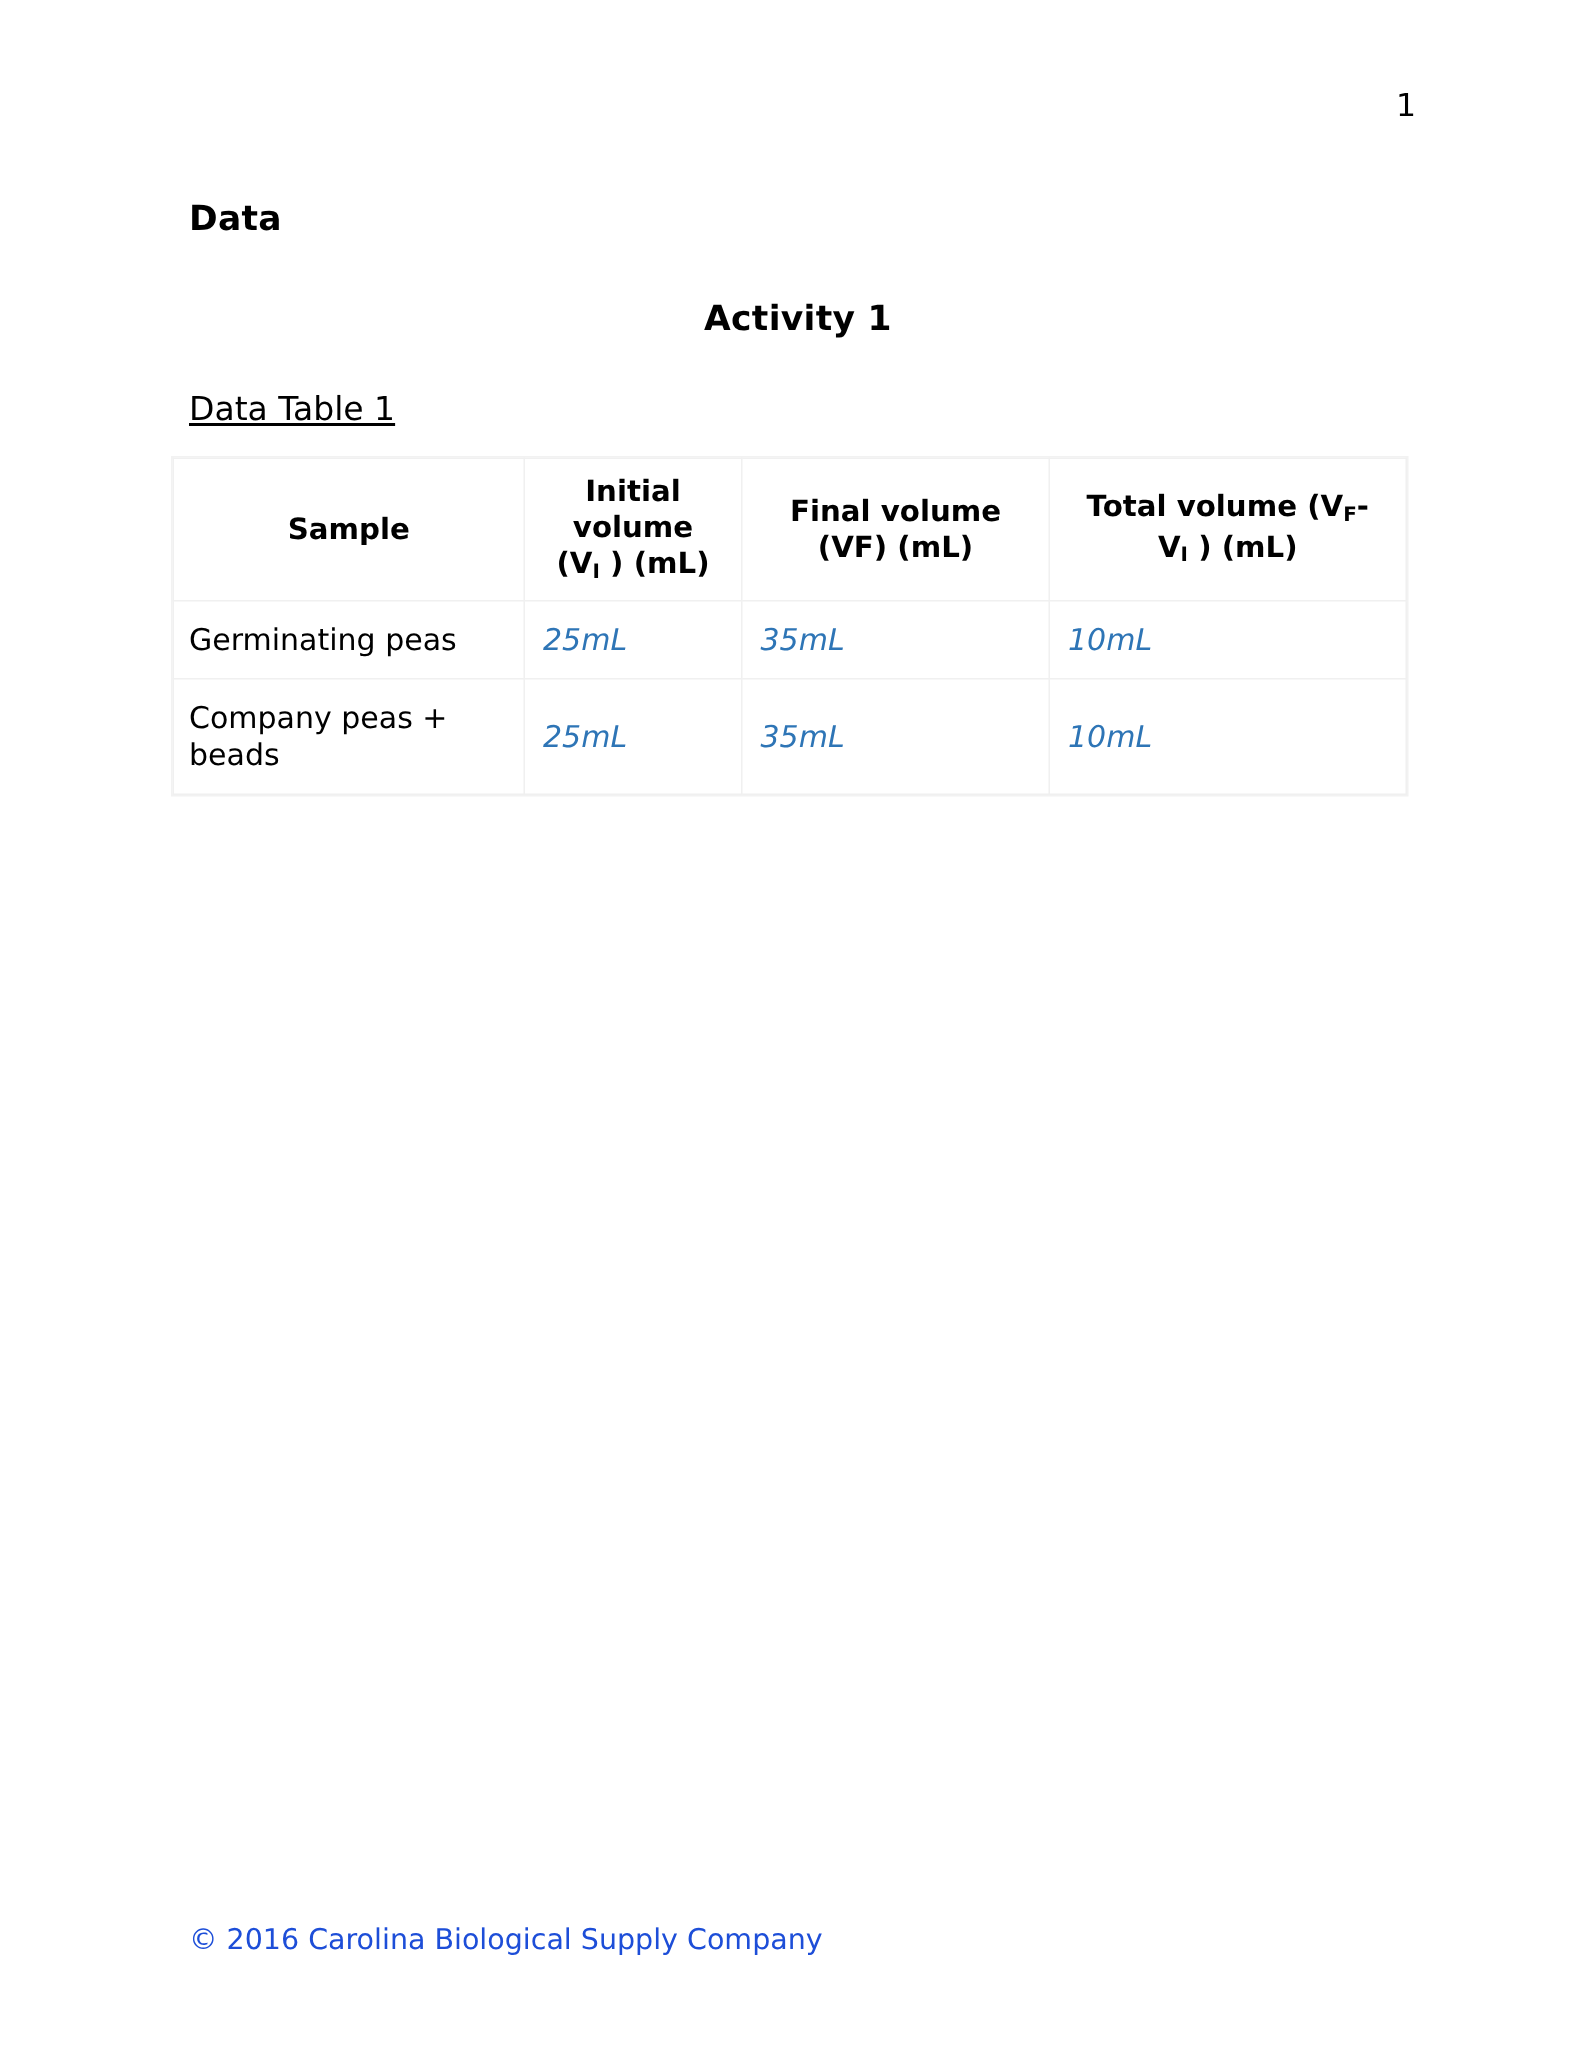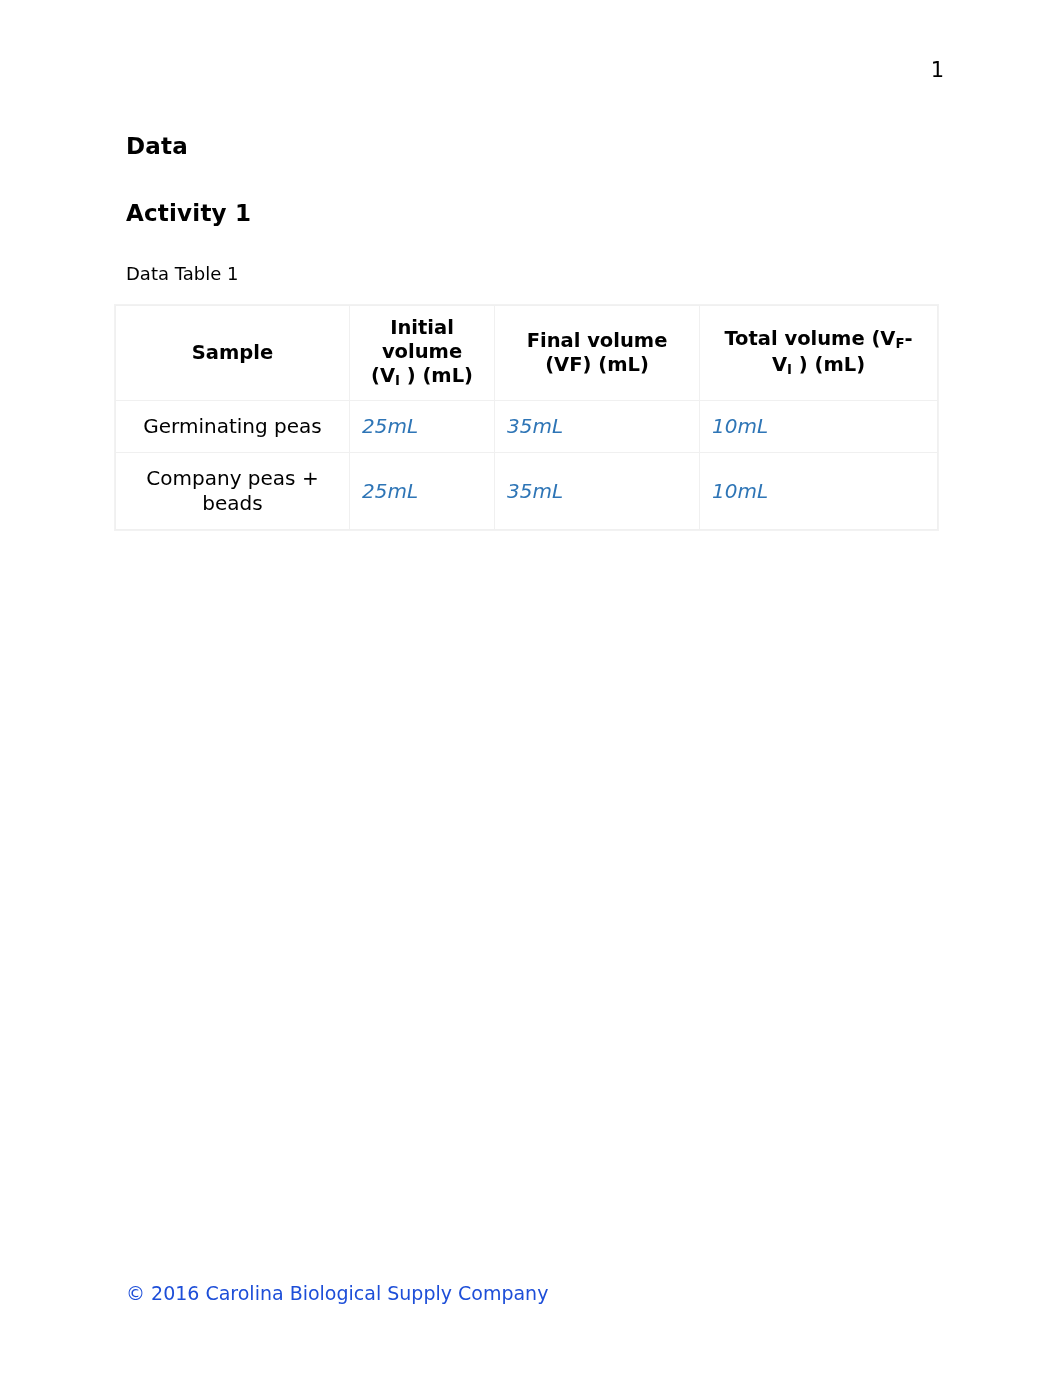--- a/index.html
+++ b/index.html
@@ -48,27 +48,29 @@
     margin: 0 0 38px 0;
     letter-spacing: 0.2px;
   }
 
   h2.heading-activity {
     font-size: 23px;
     line-height: 29px;
     font-weight: bold;
     margin: 0 0 32px 0;
     letter-spacing: 0.2px;
+    text-align: center;
   }
 
   p.table-caption {
-    font-size: 18px;
+    font-size: 22px;
     line-height: 27px;
     font-weight: normal;
     margin: 0 0 18px 0;
+    text-decoration: underline;
   }
 
   
   .data-table {
     border-collapse: collapse;
     width: 822px;
     margin-left: -11px;
     table-layout: fixed;
     background: #ffffff;
     box-shadow: 0 0 0 1px #f2f2f2;
@@ -96,21 +98,21 @@
   }
 
   .data-table tbody td {
     font-size: 20px;
     line-height: 25px;
     padding: 12px 10px 12px 12px;
     height: 27px;
   }
 
   .data-table tbody td.sample-cell {
-    text-align: center;
+    text-align: left;
     color: #000000;
     font-style: normal;
     padding-left: 10px;
   }
 
   .data-table tbody td.value-cell {
     text-align: left;
     font-style: italic;
     color: #2e75b6;
     padding-left: 12px;

